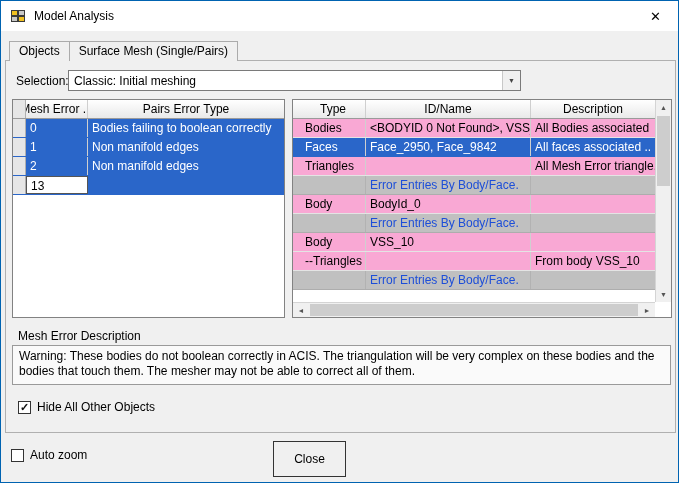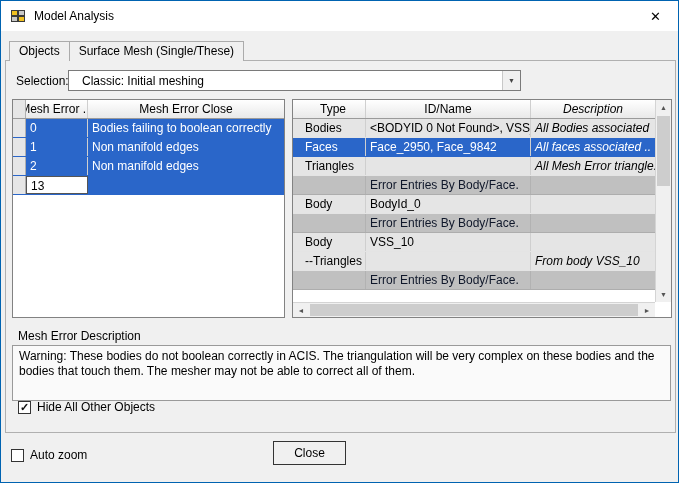--- a/index.html
+++ b/index.html
@@ -20,70 +20,70 @@
   .tab.active{height:23px;line-height:21px;background:#f0f0f0;position:relative;z-index:6;border:1px solid #9a9a9a;border-bottom:1px solid #f0f0f0;}
 
   
   .page{position:absolute;left:4px;top:59px;width:671px;height:373px;background:#f0f0f0;
         border:1px solid #b0b0b0;box-sizing:border-box;z-index:1;}
 
   
   .sel-label{position:absolute;left:10px;top:13px;}
   .combo{position:absolute;left:62px;top:9px;width:453px;height:21px;background:#fff;border:1px solid #7a7a7a;
          box-sizing:border-box;display:flex;align-items:center;}
-  .combo-val{flex:1;padding:0 5px;white-space:nowrap;overflow:hidden;margin-left:8px;}
+  .combo-val{flex:1;padding:0 5px;white-space:nowrap;overflow:hidden;}
   .combo-arrow{width:17px;align-self:stretch;display:flex;align-items:center;justify-content:center;
                font-size:7px;color:#444;background:#f0f0f0;border-left:1px solid #c8c8c8;}
 
   
   .tbl{position:absolute;background:#fff;border:1px solid #828282;box-sizing:border-box;overflow:hidden;}
   .thead{display:flex;height:19px;background:linear-gradient(#ffffff,#e9e9e9);border-bottom:1px solid #9a9a9a;box-sizing:border-box;}
   .thead .cell{display:flex;align-items:center;justify-content:center;font-size:12px;}
   .cell{box-sizing:border-box;border-right:1px solid #cfcfcf;padding:2px 4px;white-space:nowrap;overflow:hidden;line-height:14px;}
-  .trow{display:flex;height:19px;box-sizing:border-box;border-bottom:1px solid #e4e4e4;background:#e5e5e5;}
+  .trow{display:flex;height:19px;box-sizing:border-box;border-bottom:1px solid #e4e4e4;background:#f9a8d4;}
   .trow.sel{background:#2a66c9;color:#fff;border-bottom-color:#2a66c9;}
-  .trow.band{background:#c0c0c0;color:#0f172a;border-bottom-color:#adadad;}
+  .trow.band{background:#c0c0c0;color:#1d4ed8;border-bottom-color:#adadad;}
   .trow.band .cell{border-right-color:#b2b2b2;}
 
   
   #lefttbl{left:6px;top:38px;width:273px;height:219px;}
   .lt-rowhdr{width:13px;flex:0 0 13px;background:#e6e6e6;border-right:1px solid #b0b0b0;padding:0;}
   .lt-id{width:62px;flex:0 0 62px;}
   .lt-type{flex:1;border-right:none;}
   .focuscell{background:#fff !important;color:#000 !important;border:1px solid #555 !important;}
 
   
   #righttbl{left:286px;top:38px;width:380px;height:219px;}
   .rt-body{position:absolute;left:0;top:0;right:16px;bottom:15px;overflow:hidden;}
   .rt-type{width:65px;flex:0 0 65px;margin-left:8px;}
   .rt-id{width:165px;flex:0 0 165px;}
-  .rt-desc{flex:1;border-right:none;font-style:italic;}
+  .rt-desc{flex:1;border-right:none;}
   .vscroll{position:absolute;right:0;top:0;bottom:15px;width:16px;background:#f0f0f0;border-left:1px solid #d4d4d4;box-sizing:border-box;}
   .hscroll{position:absolute;left:0;right:16px;bottom:0;height:15px;background:#f0f0f0;border-top:1px solid #d4d4d4;box-sizing:border-box;display:flex;align-items:stretch;}
   .sb-btn{display:flex;align-items:center;justify-content:center;font-size:7px;color:#555;background:#f0f0f0;}
   .vscroll .sb-btn{height:15px;}
   .hscroll .sb-btn{width:16px;flex:0 0 16px;}
   .v-thumb{position:absolute;left:1px;right:1px;top:16px;height:70px;background:#cdcdcd;}
   .v-down{position:absolute;left:0;right:0;bottom:0;}
   .h-thumb{flex:1;background:#cdcdcd;margin:1px 1px;}
 
   
   .desc-label{position:absolute;left:12px;top:268px;}
-  .desc-box{position:absolute;left:6px;top:284px;width:659px;height:56px;background:#fafafa;border:1px solid #9a9a9a;
+  .desc-box{position:absolute;left:6px;top:284px;width:659px;height:40px;background:#fafafa;border:1px solid #9a9a9a;
             box-sizing:border-box;padding:3px 6px;line-height:15px;overflow:hidden;}
 
   
   .chk{display:flex;align-items:center;cursor:pointer;}
   .chk-box{width:13px;height:13px;background:#fff;border:1px solid #333;box-sizing:border-box;display:flex;
            align-items:center;justify-content:center;font-size:11px;font-weight:bold;line-height:11px;margin-right:6px;color:#111;}
   #hidechk{position:absolute;left:12px;top:339px;}
   #autozoom{position:absolute;left:10px;top:447px;}
 
   
-  .close-btn{position:absolute;left:272px;top:440px;width:73px;height:24px;background:#f0f0f0;border:1px solid #333;
+  .close-btn{position:absolute;left:272px;top:440px;width:73px;height:36px;background:#f0f0f0;border:1px solid #333;
              box-sizing:border-box;display:flex;align-items:center;justify-content:center;font-family:"Liberation Sans",sans-serif;
              font-size:12px;cursor:pointer;}
 </style>
 </head>
 <body>
 
 <div class="dlg">
 
   <div class="titlebar">
     <svg class="appicon" viewBox="0 0 16 16">
@@ -92,36 +92,36 @@
       <rect x="9" y="3" width="5" height="4" fill="#c8c8c8"></rect>
       <rect x="2" y="9" width="5" height="4" fill="#c8c8c8"></rect>
       <rect x="9" y="9" width="5" height="4" fill="#f0c020"></rect>
     </svg>
     <span class="wtitle">Model Analysis</span>
     <span class="closebox">✕</span>
   </div>
 
   <div class="tabs">
     <div class="tab">Objects</div>
-    <div class="tab">Surface Mesh (Single/These)</div>
+    <div class="tab">Surface Mesh (Single/Pairs)</div>
   </div>
 
   <div class="page">
 
     <span class="sel-label">Selection:</span>
     <div class="combo">
       <span class="combo-val">Classic: Initial meshing</span>
       <span class="combo-arrow">▼</span>
     </div>
 
     <div class="tbl" id="lefttbl">
       <div class="thead">
         <div class="cell lt-rowhdr"></div>
         <div class="cell lt-id">Mesh Error ...</div>
-        <div class="cell lt-type">Mesh Error Close</div>
+        <div class="cell lt-type">Pairs Error Type</div>
       </div>
       <div class="trow sel">
         <div class="cell lt-rowhdr"></div>
         <div class="cell lt-id">0</div>
         <div class="cell lt-type">Bodies failing to boolean correctly</div>
       </div>
       <div class="trow sel">
         <div class="cell lt-rowhdr"></div>
         <div class="cell lt-id">1</div>
         <div class="cell lt-type">Non manifold edges</div>

